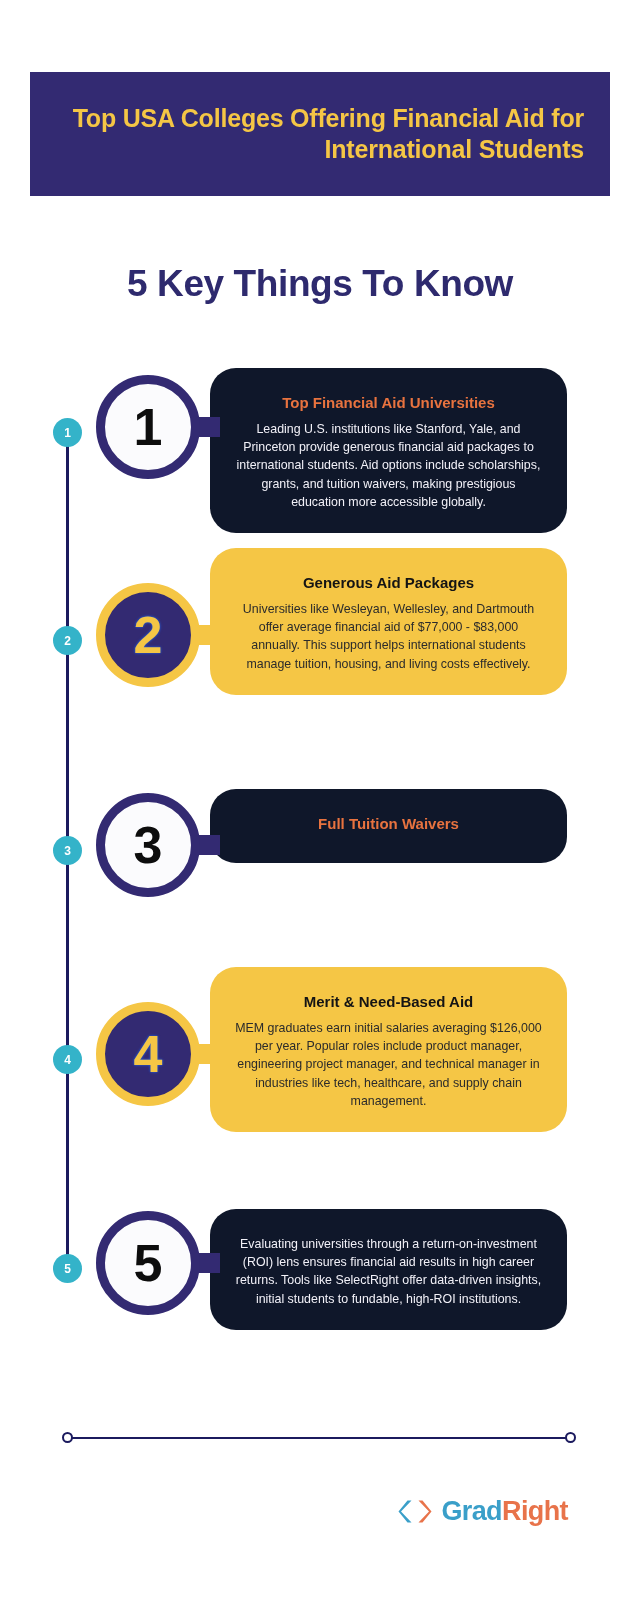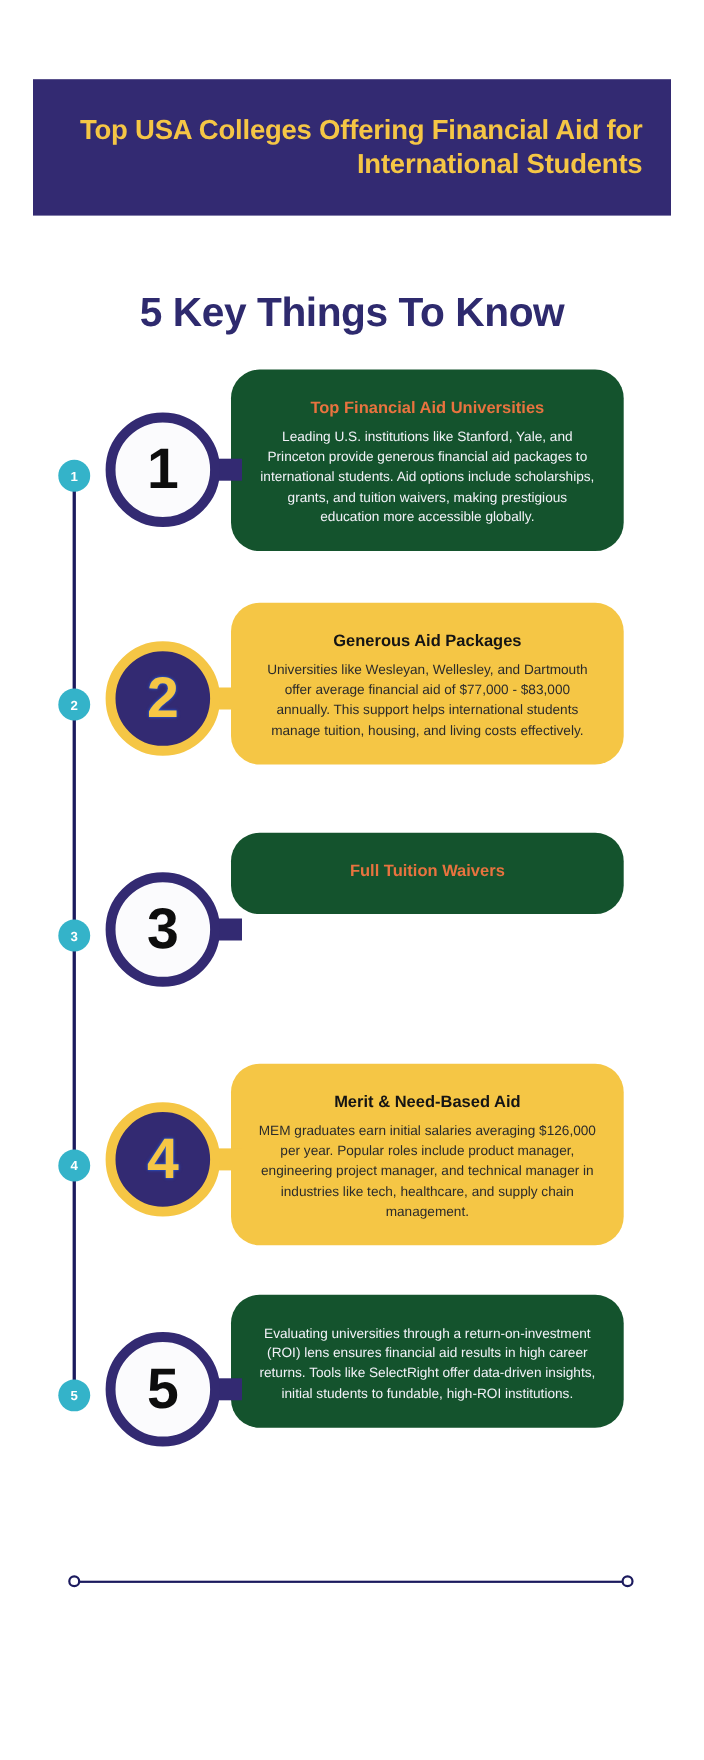--- a/index.html
+++ b/index.html
@@ -82,21 +82,21 @@
   .step { position: absolute; left: 0; width: 640px; }
 
   .card {
     position: absolute;
     left: 210px;
     width: 357px;
     border-radius: 26px;
     padding: 26px 24px 22px 24px;
     text-align: center;
   }
-  .card.navy  { background: #14532d; }
+  .card.navy  { background: #0f172a; margin-top: 32px; }
   .card.gold  { background: #f5c645; }
 
   .card-title {
     font-size: 15px;
     font-weight: bold;
     margin-bottom: 8px;
     line-height: 1.2;
   }
   .card.navy .card-title { color: #e8733f; }
   .card.gold .card-title { color: #141414; }
@@ -240,14 +240,23 @@
       <div class="card-body">Evaluating universities through a return-on-investment (ROI) lens ensures financial aid results in high career returns. Tools like SelectRight offer data-driven insights, initial students to fundable, high-ROI institutions.</div>
     </div>
     <div class="nub navy" style="left:186px; top:1253px;"></div>
     <div class="num-circle navy" style="left:96px; top:1211px;">5</div>
   </div>
 
   <div class="footer-rule"></div>
   <div class="rule-end left"></div>
   <div class="rule-end right"></div>
 
+  <div class="logo">
+    <svg class="logo-mark" width="34" height="27" viewBox="0 0 34 27">
+      <path d="M13.5 2.5 L3 13.5 L13.5 24.5 L9.5 24.5 L0.5 13.5 L9.5 2.5 Z" fill="#3a9fc9"></path>
+      <path d="M20.5 2.5 L31 13.5 L20.5 24.5 L24.5 24.5 L33.5 13.5 L24.5 2.5 Z" fill="#e8734a"></path>
+    </svg>
+    <span class="logo-text">
+      <span class="logo-grad">Grad</span><span class="logo-right">Right</span>
+    </span>
+  </div>
 
 </div>
 
 </body></html>

